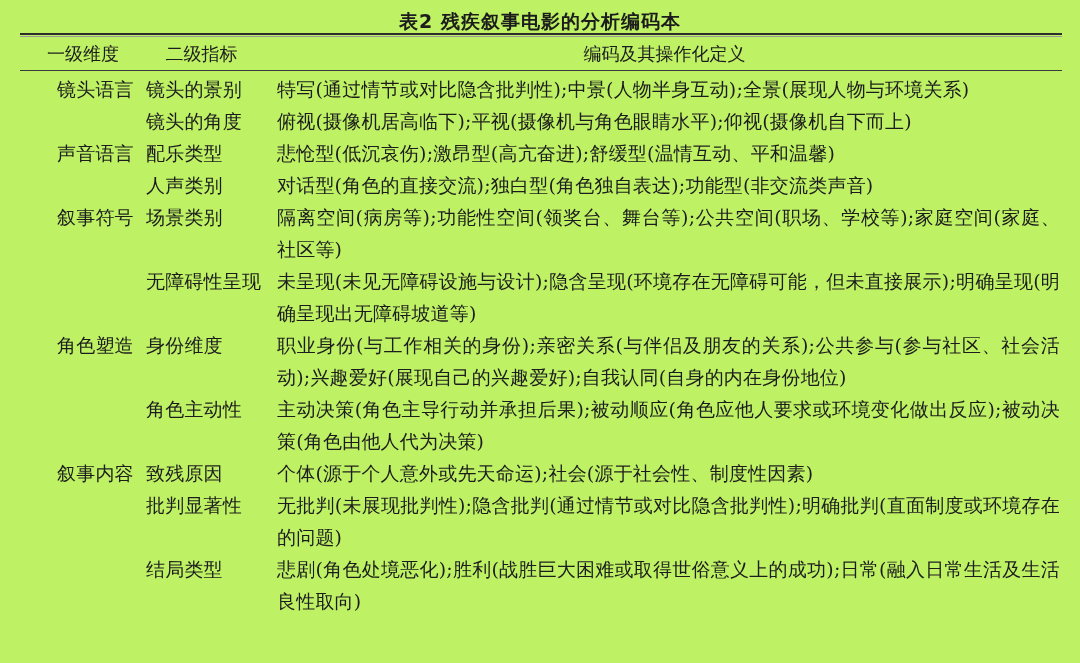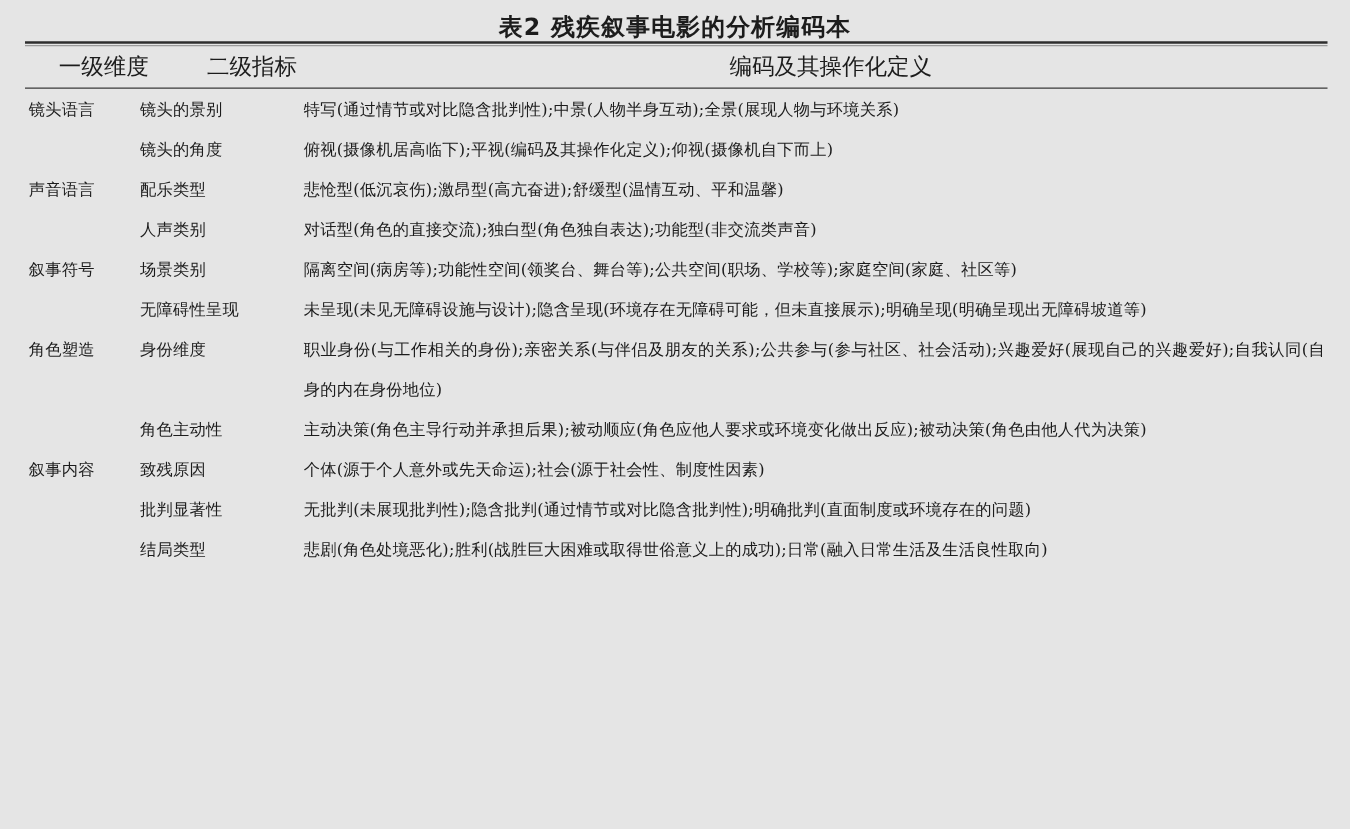--- a/index.html
+++ b/index.html
@@ -6,21 +6,21 @@
     margin: 0;
     padding: 0;
     background: #ffffff;
     width: 1080px;
     height: 663px;
     overflow: hidden;
   }
   .page {
     width: 1080px;
     height: 663px;
-    background: #e5e5e5;
+    background: #bef264;
     color: #1c1c1c;
     font-family: "DejaVu Serif", "Liberation Serif", serif;
     box-sizing: border-box;
   }
   .title {
     text-align: center;
     font-family: "DejaVu Sans", "Liberation Sans", sans-serif;
     font-weight: bold;
     font-size: 19px;
     letter-spacing: 1px;
@@ -52,22 +52,23 @@
     height: 33px;
     margin-left: 24px;
   }
   .header-row .h1 { text-align: left; padding-left: 3px; }
   .header-row .h2 { text-align: center; }
   .header-row .h3 { text-align: center; }
   .body-rows {
     padding-top: 2px;
   }
   .tr {
-    font-size: 13px;
+    font-size: 19px;
     line-height: 32px;
+    margin-left: 34px;
   }
   .td { letter-spacing: 0.2px; }
   .c1 { padding-left: 3px; white-space: nowrap; }
   .c2 { white-space: nowrap; }
   .c3 {
     text-align: justify;
     text-justify: inter-ideograph;
     padding-right: 2px;
   }
 </style>
@@ -90,21 +91,21 @@
 
     <div class="body-rows">
       <div class="grid-row tr">
         <div class="td c1">镜头语言</div>
         <div class="td c2">镜头的景别</div>
         <div class="td c3">特写(通过情节或对比隐含批判性);中景(人物半身互动);全景(展现人物与环境关系)</div>
       </div>
       <div class="grid-row tr">
         <div class="td c1"></div>
         <div class="td c2">镜头的角度</div>
-        <div class="td c3">俯视(摄像机居高临下);平视(编码及其操作化定义);仰视(摄像机自下而上)</div>
+        <div class="td c3">俯视(摄像机居高临下);平视(摄像机与角色眼睛水平);仰视(摄像机自下而上)</div>
       </div>
       <div class="grid-row tr">
         <div class="td c1">声音语言</div>
         <div class="td c2">配乐类型</div>
         <div class="td c3">悲怆型(低沉哀伤);激昂型(高亢奋进);舒缓型(温情互动、平和温馨)</div>
       </div>
       <div class="grid-row tr">
         <div class="td c1"></div>
         <div class="td c2">人声类别</div>
         <div class="td c3">对话型(角色的直接交流);独白型(角色独自表达);功能型(非交流类声音)</div>

